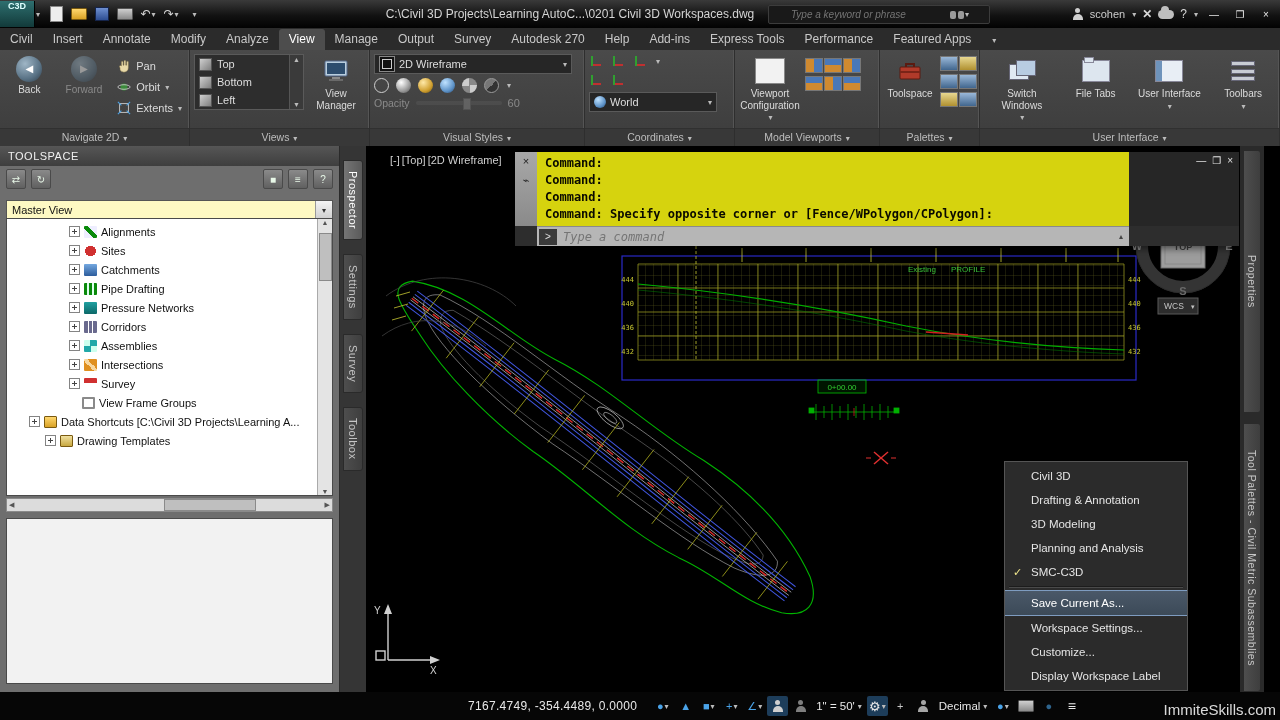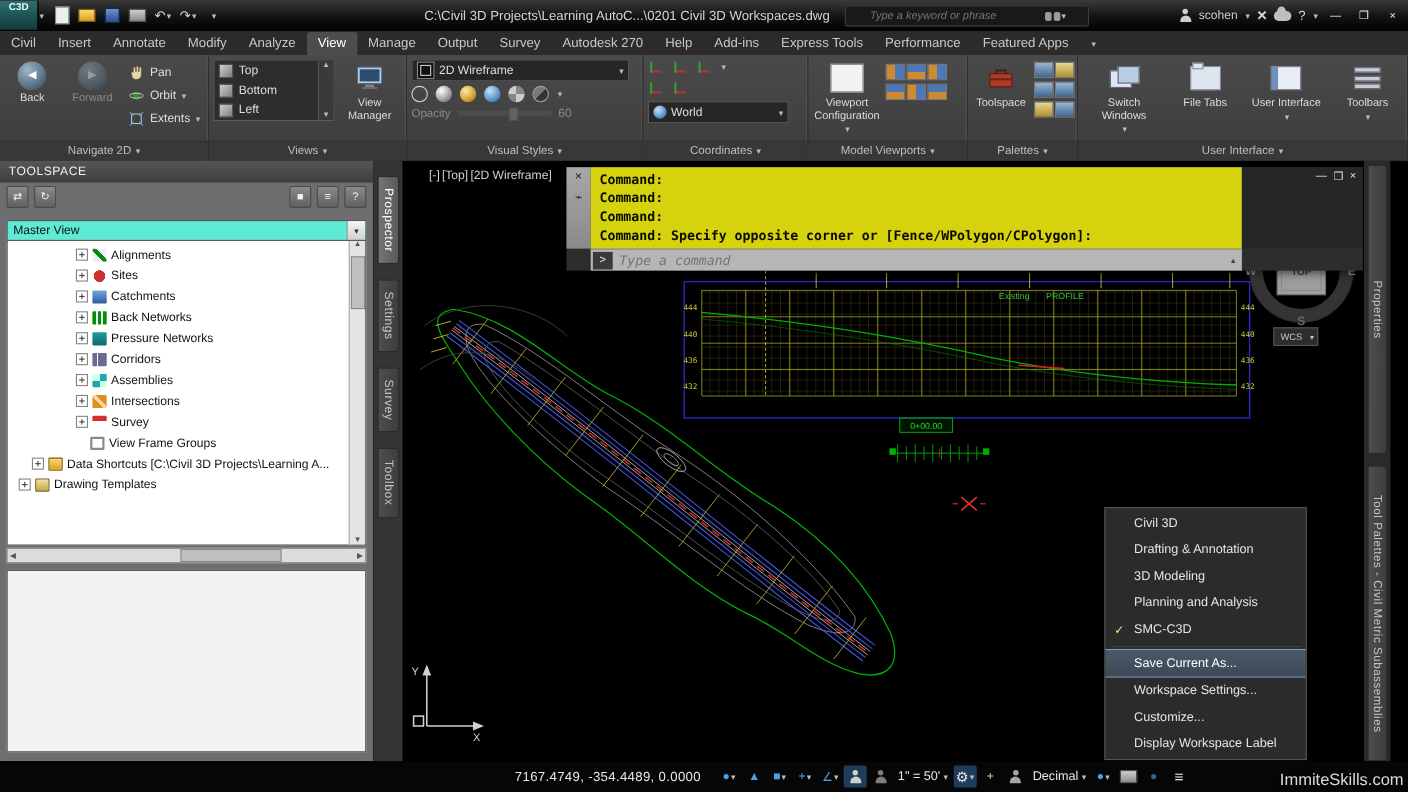--- a/index.html
+++ b/index.html
@@ -80,21 +80,21 @@
   .uiico{width:26px;height:20px;border:1px solid #889;background:linear-gradient(90deg,#6e93bb 22%,#e8eef5 22%)}
   .tbico{width:24px;height:20px;display:flex;flex-direction:column;justify-content:space-between;padding:2px 0}
   .tbico i{display:block;height:3px;background:#c8ccd4;border:1px solid #667}
   
   #main{position:absolute;left:0;top:146px;width:1280px;height:546px}
   
   #toolspace{position:absolute;left:0;top:0;width:340px;height:546px;background:#6e6e6e;border-right:1px solid #2a2a2a;box-sizing:border-box}
   #ts-head{height:20px;background:linear-gradient(#565656,#3e3e3e);color:#f0f0f0;font-size:11px;display:flex;align-items:center;padding:0 8px;letter-spacing:.5px}
   #ts-tools{height:26px;display:flex;align-items:center;padding:0 6px;gap:5px}
   .tsi{width:18px;height:18px;background:linear-gradient(#8a8a8a,#606060);border:1px solid #4a4a4a;border-radius:2px;display:flex;align-items:center;justify-content:center;font-size:10px;color:#e8f8e8}
-  #ts-combo{margin:8px 6px;height:18px;background:#5eead4;border:1px solid #555;display:flex;align-items:center;color:#111;font-size:11px;padding-left:5px}
+  #ts-combo{margin:8px 6px;height:18px;background:#fef9c3;border:1px solid #555;display:flex;align-items:center;color:#111;font-size:11px;padding-left:5px}
   #ts-combo .dd{margin-left:auto;width:16px;height:100%;background:linear-gradient(#f4f4f4,#cfcfcf);border-left:1px solid #999;display:flex;align-items:center;justify-content:center;color:#333;font-size:8px}
   #ts-tree{position:absolute;left:6px;top:72px;right:6px;height:276px;background:#fff;border:1px solid #4a4a4a;overflow:hidden}
   .trow{height:19px;display:flex;align-items:center;gap:4px;color:#111;font-size:11px;white-space:nowrap}
   .exp{width:9px;height:9px;border:1px solid #848484;position:relative;background:#fff;flex:none}
   .exp:before{content:"";position:absolute;left:1.5px;top:3.5px;width:5px;height:1px;background:#444}
   .exp:after{content:"";position:absolute;left:3.5px;top:1.5px;width:1px;height:5px;background:#444}
   .noexp{width:9px;flex:none}
   .ticon{width:13px;height:12px;flex:none;border-radius:1px}
   .vsb{position:absolute;right:0;top:0;width:14px;bottom:0;background:#e4e4e4;border-left:1px solid #aaa;display:flex;flex-direction:column;justify-content:space-between;align-items:center;font-size:7px;color:#555}
   .vsb .thumbv{position:absolute;left:1px;top:14px;width:11px;height:46px;background:#bfbfbf;border:1px solid #8a8a8a}
@@ -486,21 +486,21 @@
             <span>Sites</span>
           </div>
         <div class="trow" style="padding-left:62px">
             <span class="exp"></span>
             <span class="ticon ti2"></span>
             <span>Catchments</span>
           </div>
         <div class="trow" style="padding-left:62px">
             <span class="exp"></span>
             <span class="ticon ti3"></span>
-            <span>Back Networks</span>
+            <span>Pipe Drafting</span>
           </div>
         <div class="trow" style="padding-left:62px">
             <span class="exp"></span>
             <span class="ticon ti4"></span>
             <span>Pressure Networks</span>
           </div>
         <div class="trow" style="padding-left:62px">
             <span class="exp"></span>
             <span class="ticon ti5"></span>
             <span>Corridors</span>
@@ -523,21 +523,21 @@
         <div class="trow" style="padding-left:62px">
             <span class="noexp"></span>
             <span class="ticon ti9"></span>
             <span>View Frame Groups</span>
           </div>
         <div class="trow" style="padding-left:22px">
             <span class="exp"></span>
             <span class="ticon ti10"></span>
             <span style="overflow:hidden;text-overflow:clip">Data Shortcuts [C:\Civil 3D Projects\Learning A...</span>
           </div>
-        <div class="trow" style="padding-left:10px">
+        <div class="trow" style="padding-left:38px">
             <span class="exp"></span>
             <span class="ticon ti11"></span>
             <span>Drawing Templates</span>
           </div>
       </div>
       <div class="vsb">
         <span>▲</span>
         <span class="thumbv"></span>
         <span>▼</span>
       </div>

